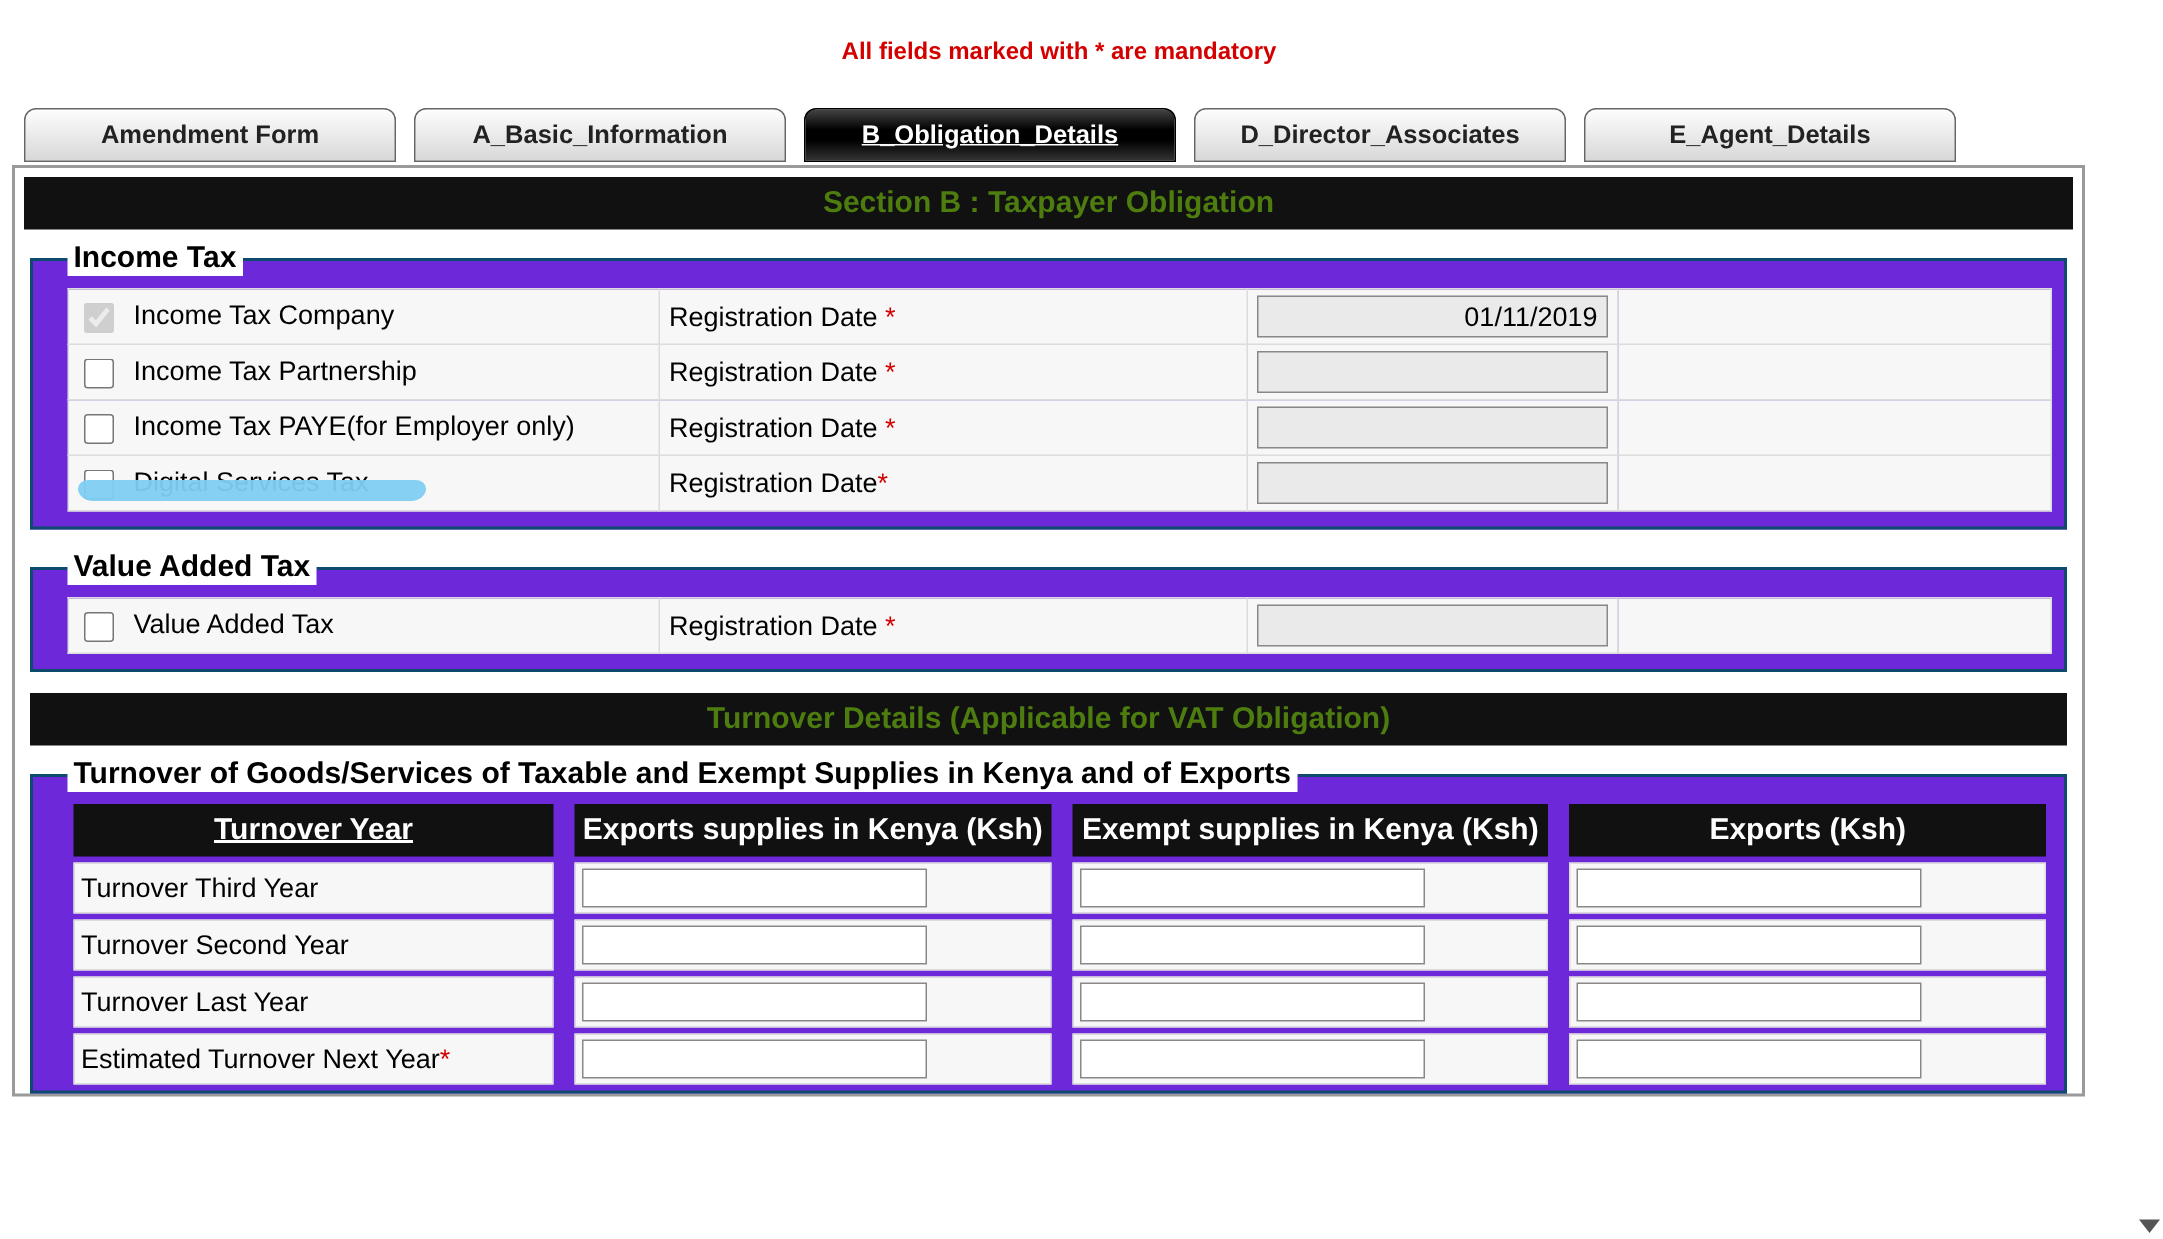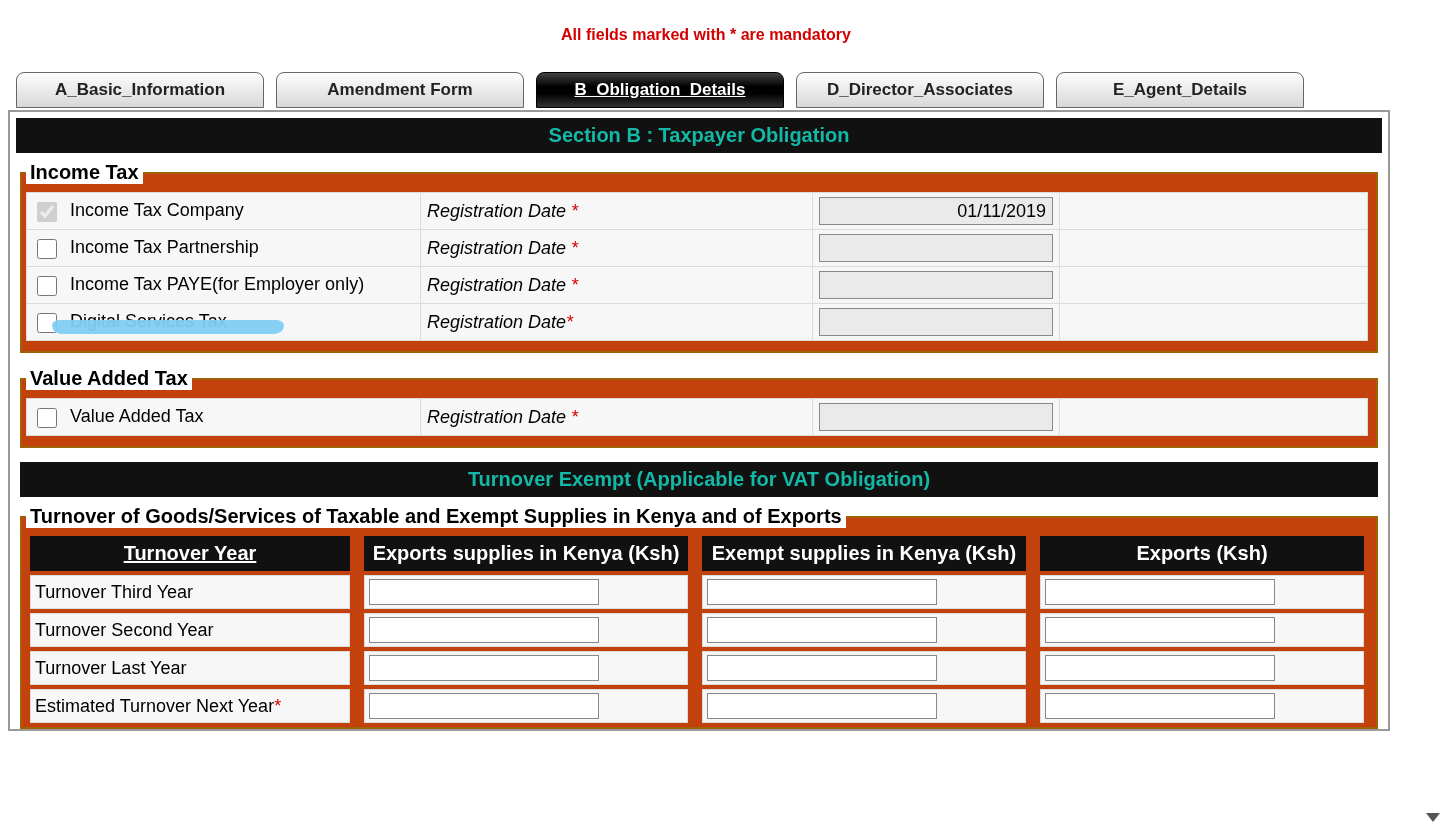--- a/index.html
+++ b/index.html
@@ -22,34 +22,34 @@
     display:flex; align-items:center; justify-content:center;
     cursor:pointer;
   }
   .tab-btn.active {
     background:linear-gradient(#444,#000 40%,#000 60%,#333);
     color:#fff; border-color:#000;text-decoration:underline;
   }
 
   .section-frame { border:2px solid #9a9a9a; margin:2px 8px 0 8px; background:#fff; }
   .section-header {
-    background:#111; color:#14b8a6; font-weight:bold; font-size:20px;
+    background:#111; color:#4d7c0f; font-weight:bold; font-size:20px;
     text-align:center; padding:6px 0; margin:6px;
   }
 
   fieldset.group {
-    border:2px solid #a16207; margin:8px 10px 14px 10px; padding:8px 8px 10px 4px;
-    background:#c2410c;
+    border:2px solid #0c4a6e; margin:8px 10px 14px 10px; padding:8px 8px 10px 23px;
+    background:#6d28d9;
   }
   fieldset.group legend { font-weight:bold; font-size:20px; padding:0 4px; background:#fff; }
 
   table.grid { width:100%; border-collapse:collapse; }
   table.grid td { padding:4px 6px; border:1px solid #dcdcdc; background:#f7f7f7; font-size:18px; vertical-align:middle; }
   table.grid td.col-chk { width:394px; }
-  table.grid td.col-lbl { width:392px;font-style:italic; }
+  table.grid td.col-lbl { width:392px; }
   table.grid td.col-inp { width:240px; text-align:center; }
   table.grid td.col-pad { background:#f7f7f7; }
 
   .chkbox { width:20px; height:20px; margin:0 8px 0 4px; vertical-align:middle; }
   .txt-input {
     width:234px; height:28px; border:1px solid #888; background:#eaeaea;
     font-size:18px; text-align:right; padding:0 6px;
   }
 
   .asterisk { color:#d40000; }
@@ -82,22 +82,22 @@
     border-top:9px solid #555;
   }
 </style>
 </head>
 <body>
 
 <div class="viewport">
   <div class="mandatory-note">All fields marked with * are mandatory</div>
 
   <div class="tab-row">
+    <div class="tab-btn">Amendment Form</div>
     <div class="tab-btn">A_Basic_Information</div>
-    <div class="tab-btn">Amendment Form</div>
     <div class="tab-btn active">B_Obligation_Details</div>
     <div class="tab-btn">D_Director_Associates</div>
     <div class="tab-btn">E_Agent_Details</div>
   </div>
 
   <div class="section-frame">
     <div class="section-header">Section B : Taxpayer Obligation</div>
 
     <fieldset class="group" style="position:relative;">
       <legend>Income Tax</legend>
@@ -167,21 +167,21 @@
             <span>Registration Date </span><span class="asterisk">*</span>
           </td>
           <td class="col-inp"><input class="txt-input" type="text" style=""></td>
           <td class="col-pad"></td>
         </tr>
       </tbody>
         </table>
     </fieldset>
 
 
-    <div class="section-header" style="margin:0 10px 6px 10px;">Turnover Exempt (Applicable for VAT Obligation)</div>
+    <div class="section-header" style="margin:0 10px 6px 10px;">Turnover Details (Applicable for VAT Obligation)</div>
 
     <fieldset class="group" style="margin-bottom:0; padding-bottom:4px;">
       <legend>Turnover of Goods/Services of Taxable and Exempt Supplies in Kenya and of Exports</legend>
 
       <div class="turnover-headrow">
         <div class="hcell c0">Turnover Year</div>
         <div class="hcell c1">Exports supplies in Kenya (Ksh)</div>
         <div class="hcell c2">Exempt supplies in Kenya (Ksh)</div>
         <div class="hcell c3">Exports (Ksh)</div>
       </div>

